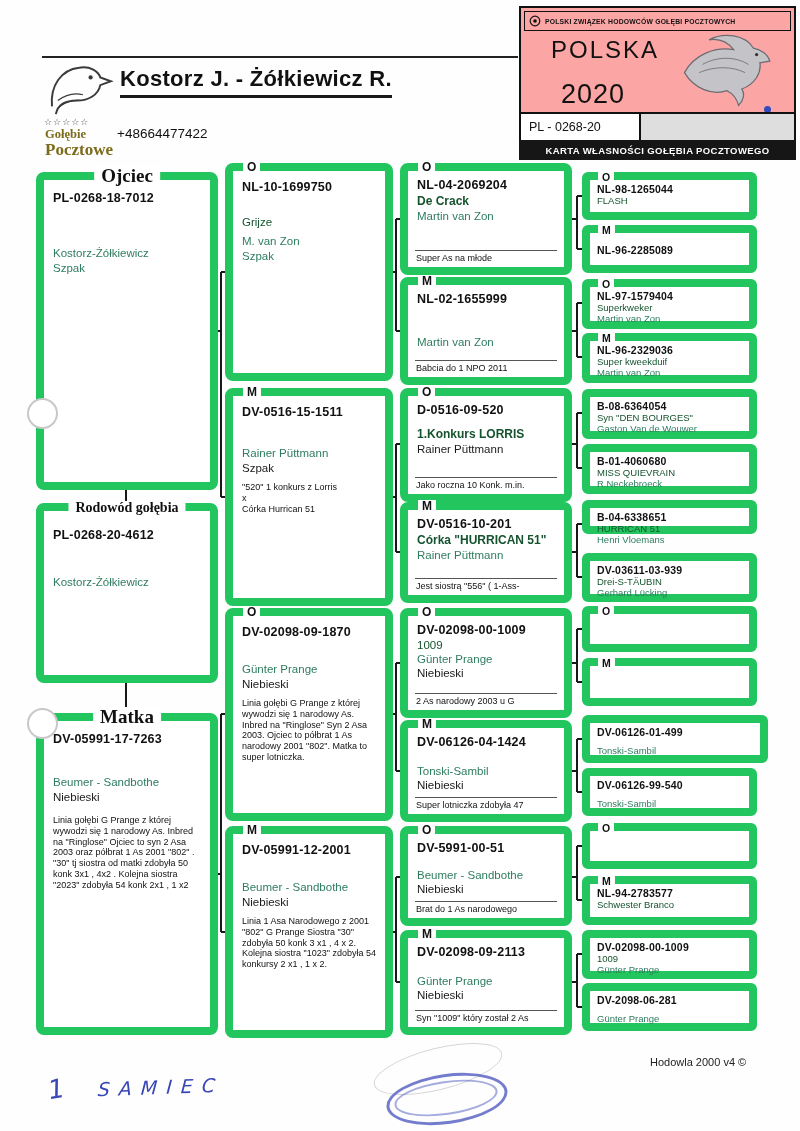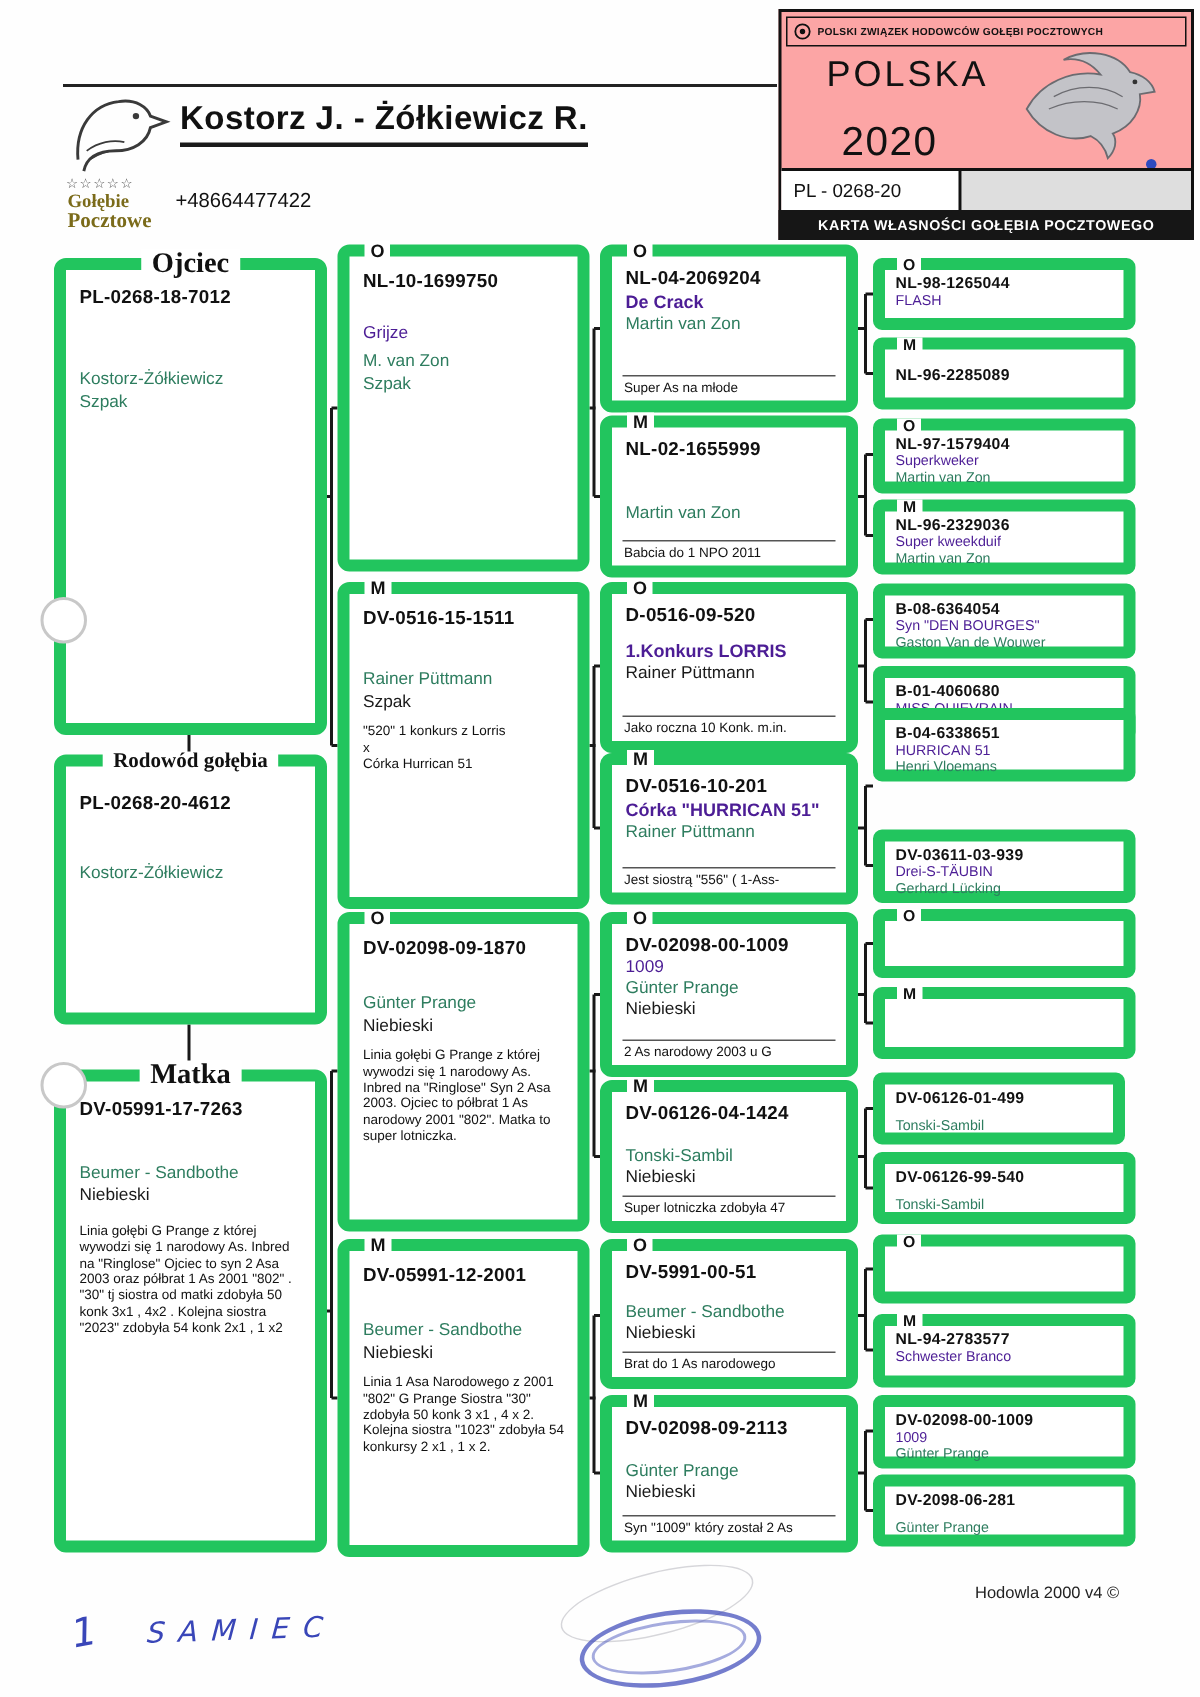--- a/index.html
+++ b/index.html
@@ -14,39 +14,39 @@
   .pbox.s4{border-radius:6px;padding:3px 7px}
   .gen-label{position:absolute;top:-10px;left:10px;background:#fff;padding:0 4px;
              font-weight:bold;font-size:12px;line-height:1}
   .s4 .gen-label{font-size:10.5px;top:-8px;left:8px}
   .big-label{position:absolute;top:-14px;left:50%;transform:translateX(-50%);background:#fff;
              padding:0 7px;font-family:"Liberation Serif",serif;font-weight:bold;font-size:19px;
              white-space:nowrap;line-height:1}
   .mid-label{font-size:14px;top:-10px}
   .ring{font-weight:bold;font-size:12.5px;letter-spacing:.2px}
   .s4 .ring{font-size:10.5px}
-  .red{color:#4c1d95;font-size:11.5px}
+  .red{color:#14532d;font-size:11.5px}
   .red.b{font-weight:bold;font-size:12px}
   .green{color:#2e7d5f;font-size:11.5px}
   .blk{font-size:11.5px;color:#1a1a1a}
   .s4 .red,.s4 .green,.s4 .blk{font-size:9.5px;line-height:1.2}
   .notes{font-size:9px;line-height:1.2;color:#111;white-space:pre-line}
   .note-strip{position:absolute;left:7px;right:7px;bottom:3px;border-top:1px solid #555;
               padding:2px 1px 1px;font-size:9px;line-height:1.15;white-space:pre-line}
   .hole{position:absolute;width:27px;height:27px;border-radius:50%;background:#fff;
         border:2px solid #c8c8c8;z-index:6}
   
   .title{position:absolute;left:120px;top:66px;font-size:22px;font-weight:bold;
          border-bottom:3px solid #1a1a1a;padding-bottom:3px;letter-spacing:.3px}
   .phone{position:absolute;left:117px;top:126px;font-size:13.5px}
   .stars{position:absolute;left:44px;top:117px;font-size:9px;letter-spacing:1px;color:#555}
   .logo1{position:absolute;left:45px;top:127px;font-family:"Liberation Serif",serif;
          font-weight:bold;font-size:12.5px;color:#7b6b1a}
   .logo2{position:absolute;left:45px;top:140px;font-family:"Liberation Serif",serif;
-         font-weight:bold;font-size:14px;color:#7b6b1a}
+         font-weight:bold;font-size:17px;color:#7b6b1a}
   .topline{position:absolute;left:42px;top:56px;width:476px;height:2px;background:#222}
   
   .card{position:absolute;left:519px;top:6px;width:277px;height:154px;border:2px solid #111;
         background:#fca5a5;box-sizing:border-box;z-index:3}
   .card-head{position:absolute;left:3px;right:3px;top:3px;height:18px;border:1px solid #111;
              display:flex;align-items:center;gap:4px;padding:0 4px;font-size:6.8px;
              font-weight:bold;letter-spacing:.2px;white-space:nowrap;overflow:hidden}
   .polska{position:absolute;left:30px;top:28px;font-size:24px;letter-spacing:2px}
   .year{position:absolute;left:40px;top:71px;font-size:27px;font-weight:normal;letter-spacing:1px}
   .card-pigeon{position:absolute;left:138px;top:22px}
@@ -319,37 +319,37 @@
 <div class="pbox s4" style="left:582px;top:389px;width:175px;height:50px">
   <div class="ring">B-08-6364054</div>
   <div class="red">Syn "DEN BOURGES"</div>
   <div class="green">Gaston Van de Wouwer</div>
 </div>
 <div class="pbox s4" style="left:582px;top:444px;width:175px;height:50px">
   <div class="ring">B-01-4060680</div>
   <div class="red">MISS QUIEVRAIN</div>
   <div class="green">R.Neckebroeck</div>
 </div>
-<div class="pbox s4" style="left:582px;top:472px;width:175px;height:49px">
+<div class="pbox s4" style="left:582px;top:500px;width:175px;height:34px">
   <div class="ring">B-04-6338651</div>
   <div class="red">HURRICAN 51</div>
   <div class="green">Henri Vloemans</div>
 </div>
 <div class="pbox s4" style="left:582px;top:553px;width:175px;height:49px">
   <div class="ring">DV-03611-03-939</div>
   <div class="red">Drei-S-TÄUBIN</div>
   <div class="green">Gerhard Lücking</div>
 </div>
 <div class="pbox s4" style="left:582px;top:606px;width:175px;height:46px">
   <span class="gen-label">O</span>
 </div>
 <div class="pbox s4" style="left:582px;top:658px;width:175px;height:48px">
   <span class="gen-label">M</span>
 </div>
-<div class="pbox s4" style="left:582px;top:715px;width:168px;height:48px">
+<div class="pbox s4" style="left:582px;top:715px;width:186px;height:48px">
   <div class="ring">DV-06126-01-499</div>
   <div class="green" style="margin-top:7px">Tonski-Sambil</div>
 </div>
 <div class="pbox s4" style="left:582px;top:768px;width:175px;height:48px">
   <div class="ring">DV-06126-99-540</div>
   <div class="green" style="margin-top:7px">Tonski-Sambil</div>
 </div>
 <div class="pbox s4" style="left:582px;top:823px;width:175px;height:46px">
   <span class="gen-label">O</span>
 </div>

